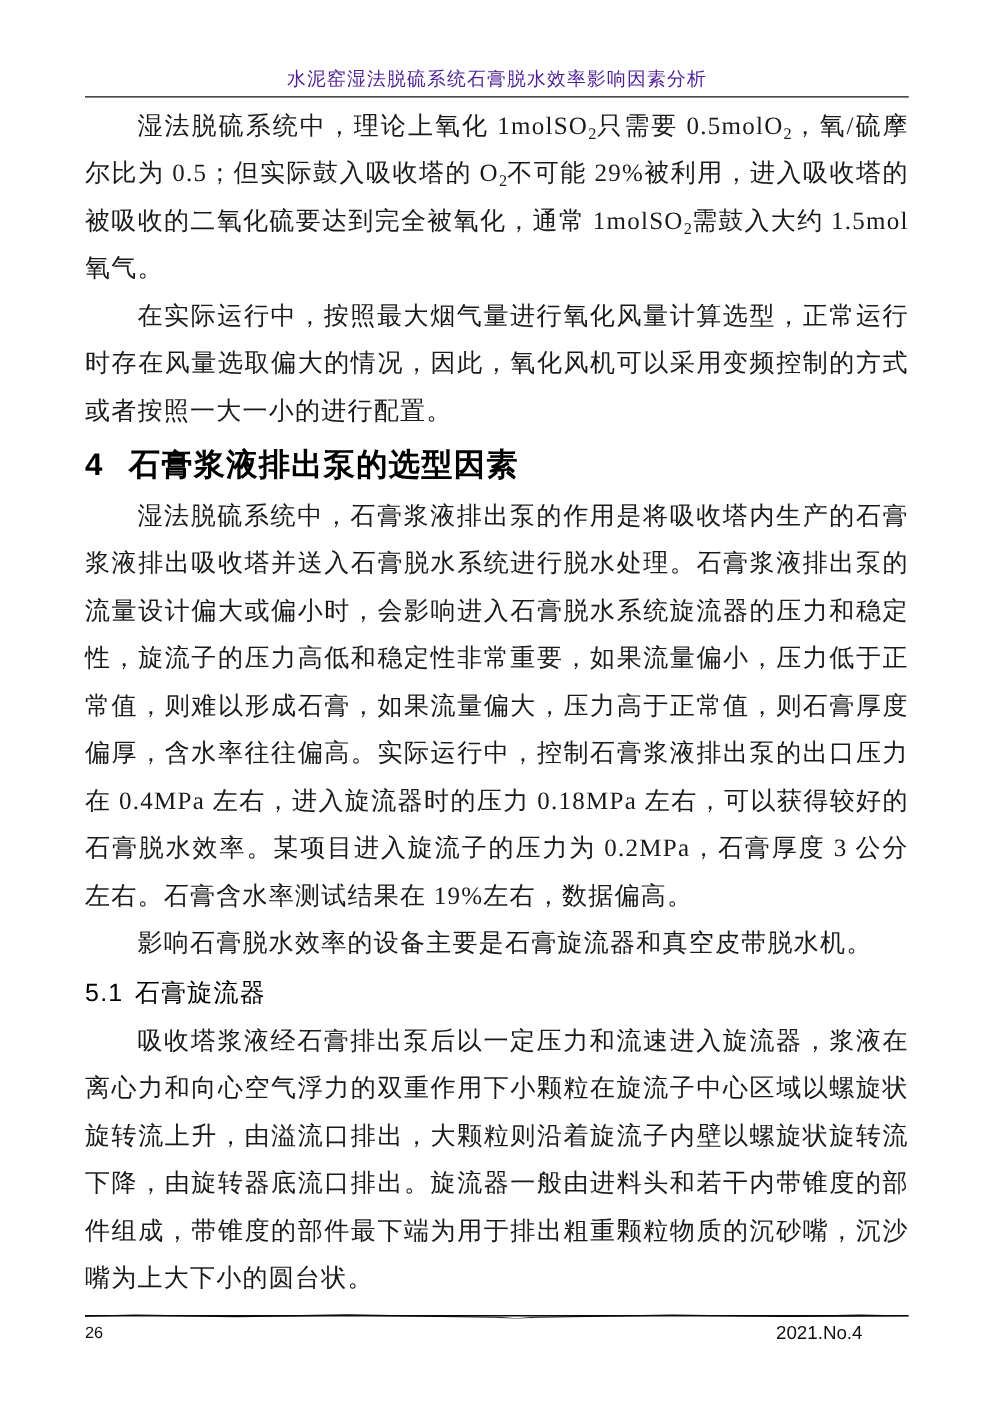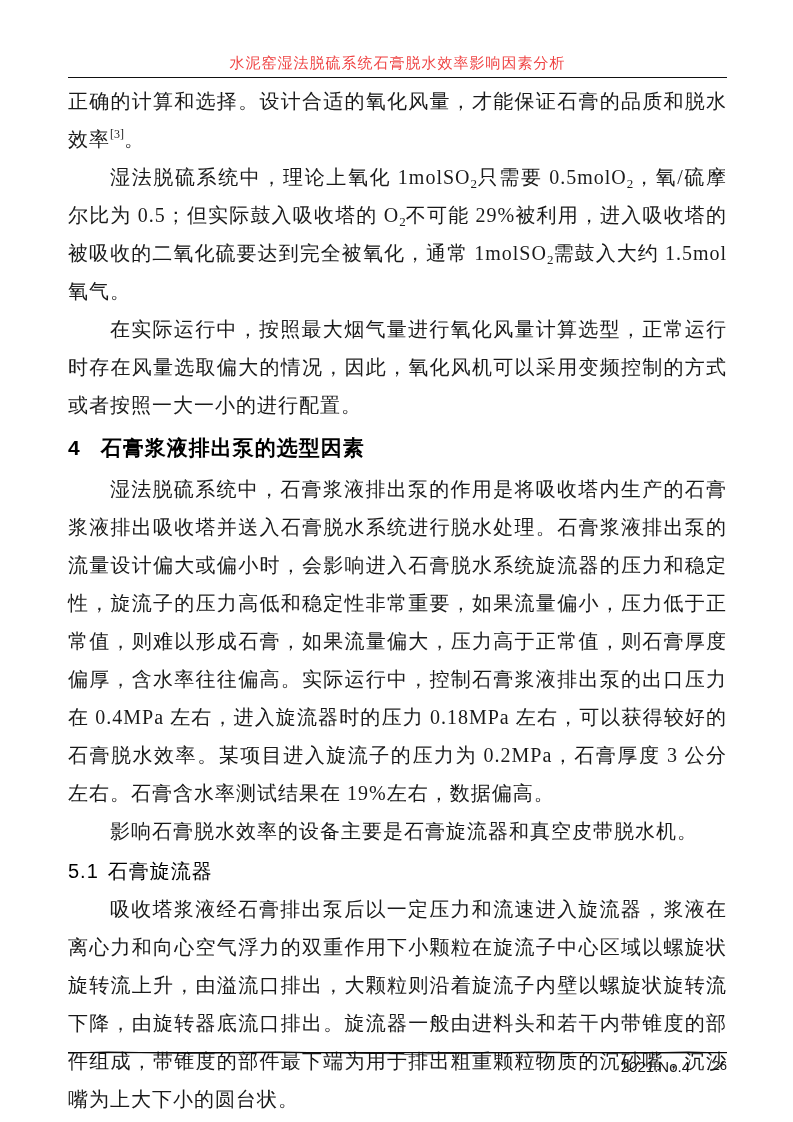--- a/index.html
+++ b/index.html
@@ -22,21 +22,21 @@
     left: 68px;
     top: 54px;
     width: 659px;
     border-bottom: 1.5px solid #111;
     padding-bottom: 4px;
     text-align: center;
   }
   .header-title {
     font-size: 15px;
     letter-spacing: 1px;
-    color: #ef4444;
+    color: #4c1d95;
   }
   
   .doc-body {
     position: absolute;
     left: 68px;
     top: 82px;
     width: 659px;
   }
   .para {
     margin: 0;
@@ -57,21 +57,21 @@
   }
   .para sub {
     font-size: 13px;
     line-height: 0;
     vertical-align: -4px;
     letter-spacing: 0;
   }
   .heading1 {
     font-family: "Liberation Sans", "DejaVu Sans", sans-serif;
     font-weight: bold;
-    font-size: 21px;
+    font-size: 25px;
     line-height: 38px;
     margin: 5px 0 3px 0;
     letter-spacing: 1px;
     color: #000;
   }
   .heading2 {
     font-family: "Liberation Sans", "DejaVu Sans", sans-serif;
     font-weight: normal;
     font-size: 20px;
     line-height: 38px;
@@ -96,40 +96,39 @@
     top: 1058px;
     width: 659px;
     height: 22px;
     font-family: "Liberation Sans", "DejaVu Sans", sans-serif;
     color: #111;
   }
   .page-num {
     position: absolute;
     left: 0;
     right: 0;
-    text-align: right;
+    text-align: left;
     font-size: 13px;
   }
   .issue {
     position: absolute;
     right: 37px;
     font-size: 15px;
   }
 </style>
 </head>
 <body>
 
 <div class="page">
 
   <div class="header">
     <div class="header-title">水泥窑湿法脱硫系统石膏脱水效率影响因素分析</div>
   </div>
 
   <div class="doc-body" id="doc-body">
-      <p class="para"><span>正确的计算和选择。设计合适的氧化风量，才能保证石膏的品质和脱水效率</span><sup>[3]</sup><span>。</span></p>
       <p class="para indent"><span>湿法脱硫系统中，理论上氧化 1molSO</span><sub>2</sub><span>只需要 0.5molO</span><sub>2</sub><span>，氧/硫摩尔比为 0.5；但实际鼓入吸收塔的 O</span><sub>2</sub><span>不可能 29%被利用，进入吸收塔的被吸收的二氧化硫要达到完全被氧化，通常 1molSO</span><sub>2</sub><span>需鼓入大约 1.5mol 氧气。</span></p>
       <p class="para indent"><span>在实际运行中，按照最大烟气量进行氧化风量计算选型，正常运行时存在风量选取偏大的情况，因此，氧化风机可以采用变频控制的方式或者按照一大一小的进行配置。</span></p>
       <div class="heading1"><span class="h-num">4</span><span>石膏浆液排出泵的选型因素</span></div>
       <p class="para indent"><span>湿法脱硫系统中，石膏浆液排出泵的作用是将吸收塔内生产的石膏浆液排出吸收塔并送入石膏脱水系统进行脱水处理。石膏浆液排出泵的流量设计偏大或偏小时，会影响进入石膏脱水系统旋流器的压力和稳定性，旋流子的压力高低和稳定性非常重要，如果流量偏小，压力低于正常值，则难以形成石膏，如果流量偏大，压力高于正常值，则石膏厚度偏厚，含水率往往偏高。实际运行中，控制石膏浆液排出泵的出口压力在 0.4MPa 左右，进入旋流器时的压力 0.18MPa 左右，可以获得较好的石膏脱水效率。某项目进入旋流子的压力为 0.2MPa，石膏厚度 3 公分左右。石膏含水率测试结果在 19%左右，数据偏高。</span></p>
       <p class="para indent"><span>影响石膏脱水效率的设备主要是石膏旋流器和真空皮带脱水机。</span></p>
       <div class="heading2"><span class="h-num">5.1</span><span>石膏旋流器</span></div>
       <p class="para indent"><span>吸收塔浆液经石膏排出泵后以一定压力和流速进入旋流器，浆液在离心力和向心空气浮力的双重作用下小颗粒在旋流子中心区域以螺旋状旋转流上升，由溢流口排出，大颗粒则沿着旋流子内壁以螺旋状旋转流下降，由旋转器底流口排出。旋流器一般由进料头和若干内带锥度的部件组成，带锥度的部件最下端为用于排出粗重颗粒物质的沉砂嘴，沉沙嘴为上大下小的圆台状。</span></p>
     </div>
 
   <div class="footer-rule">

